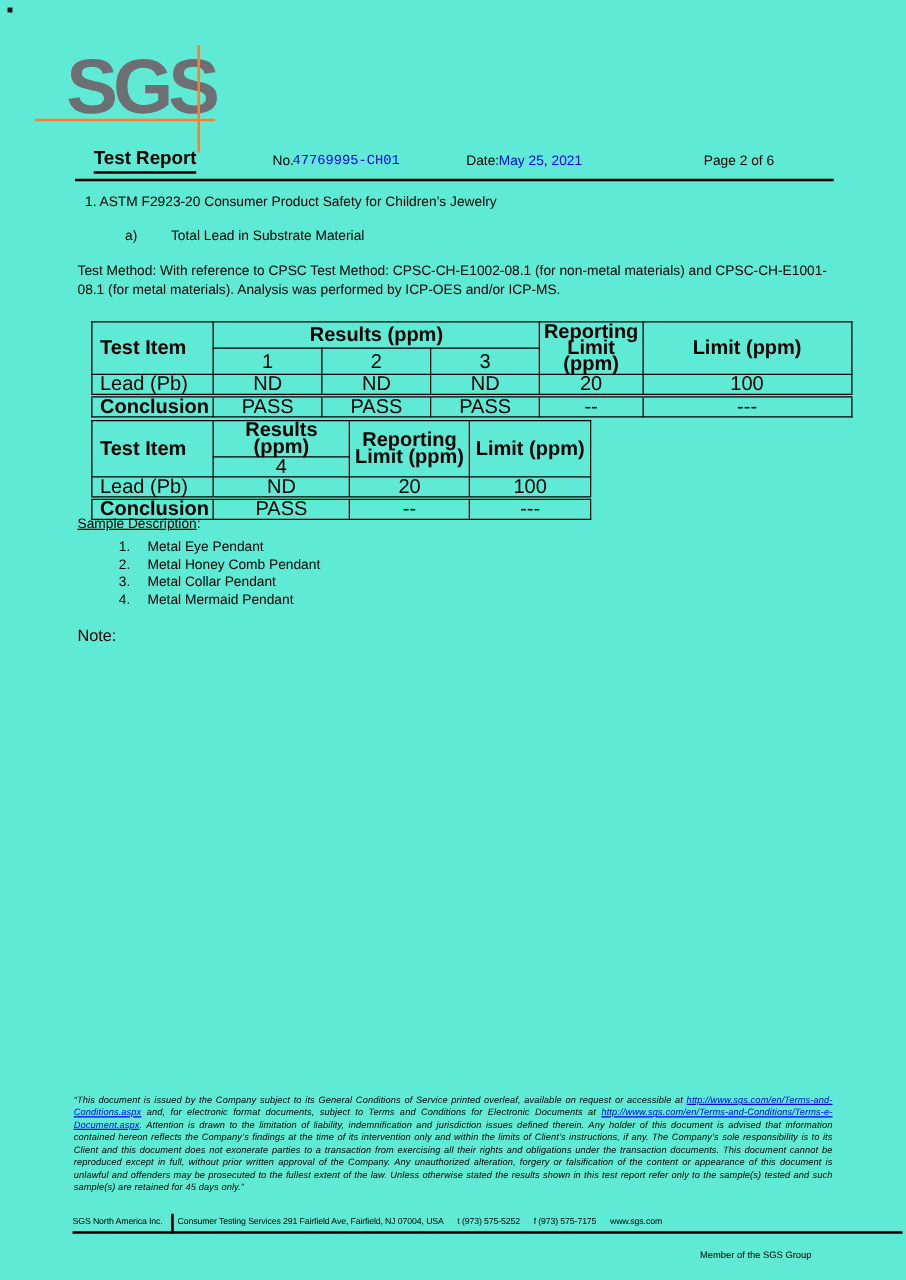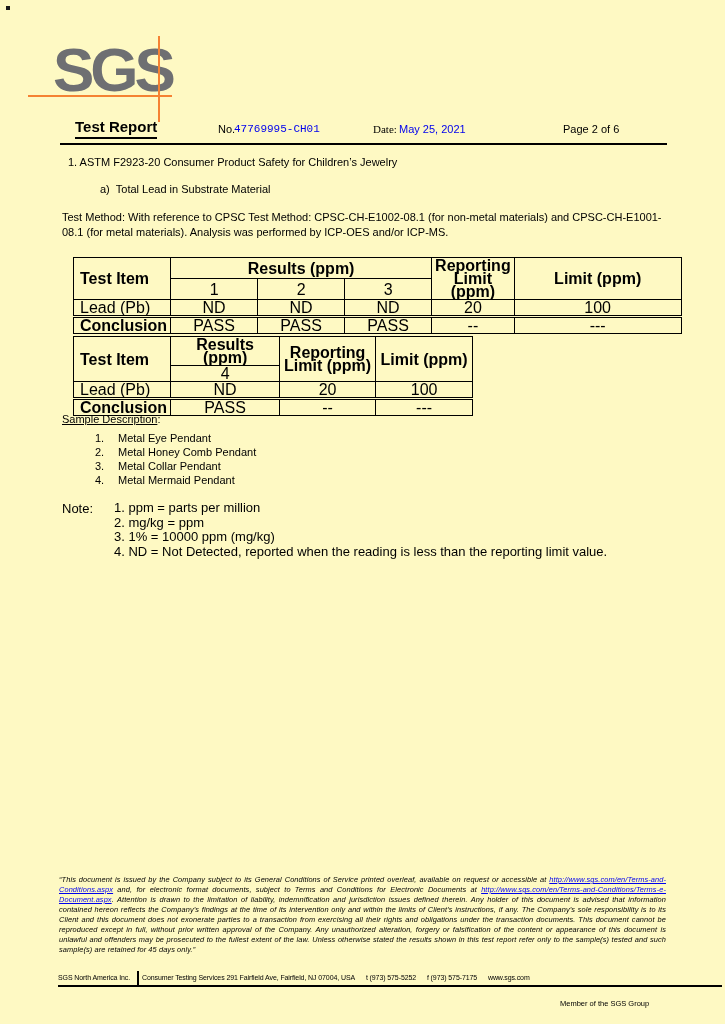--- a/index.html
+++ b/index.html
@@ -2,21 +2,21 @@
 <html><head>
 <meta charset="utf-8">
 <style>
   * { margin: 0; padding: 0; box-sizing: border-box; }
   html, body { background: #ffffff; }
   body { font-family: "Liberation Sans", sans-serif; color: #000; }
   .page {
     position: relative;
     width: 725px;
     height: 1024px;
-    background: #fef9c3;
+    background: #5eead4;
     overflow: hidden;
   }
   .scan-dot { position: absolute; left: 6px; top: 6px; width: 4px; height: 4px; background: #1a1a1a; }
 
   
   .logo-text {
     position: absolute; left: 53px; top: 39px;
     font-size: 62px; font-weight: bold; line-height: 1;
     letter-spacing: -4px; color: #6e6f72;
   }
@@ -25,29 +25,29 @@
 
   
   .report-title {
     position: absolute; left: 75px; top: 118px;
     font-size: 15px; font-weight: bold;
     border-bottom: 2px solid #000; padding-bottom: 2px;
   }
   .hdr-item { position: absolute; top: 123px; font-size: 11px; white-space: nowrap; }
   .no-label   { left: 218px; }
   .no-value   { left: 234px; color: #0000ee; font-family: Liberation Mono, monospace; }
-  .date-label { left: 373px; font-family: Liberation Serif, serif; }
+  .date-label { left: 373px; }
   .date-value { left: 399px; color: #0000ee; }
   .page-num   { left: 563px; }
   .header-rule { position: absolute; left: 60px; top: 143px; width: 607px; height: 2px; background: #000; }
 
   
   .section-heading { position: absolute; left: 68px; top: 156px; font-size: 11px; font-weight: normal; white-space: nowrap; }
   .sub-item { position: absolute; left: 100px; top: 183px; font-size: 11px; }
-  .sub-item .sub-text { margin-left: 6px; }
+  .sub-item .sub-text { margin-left: 27px; }
   .test-method { position: absolute; left: 62px; top: 210px; width: 616px; font-size: 11px; line-height: 15px; }
 
   
   .tbl { position: absolute; border-collapse: collapse; table-layout: fixed; font-size: 16px; }
   .t1 { left: 73px; top: 257px; }
   .t2 { left: 73px; top: 336px; }
   .tbl td {
     border: 1px solid #000;
     text-align: center; vertical-align: middle;
     padding: 1px 3px; height: 15px; line-height: 13px;
@@ -198,26 +198,20 @@
       </div>
       <div class="sample-item">
         <span class="s-num">4.</span>
         <span>Metal Mermaid Pendant</span>
       </div>
     </div>
   </div>
 
   <div class="note-block">
     <span class="note-label">Note:</span>
-    <div class="note-lines">
-      <div class="note-line">1. ppm = parts per million</div>
-      <div class="note-line">2. mg/kg = ppm</div>
-      <div class="note-line">3. 1% = 10000 ppm (mg/kg)</div>
-      <div class="note-line">4. ND = Not Detected, reported when the reading is less than the reporting limit value.</div>
-    </div>
   </div>
 
   <p class="disclaimer"><span>“This document is issued by the Company subject to its General Conditions of Service printed overleaf, available on request or accessible at </span><a href="#">http://www.sgs.com/en/Terms-and-Conditions.aspx</a><span> and, for electronic format documents, subject to Terms and Conditions for Electronic Documents at </span><a href="#">http://www.sgs.com/en/Terms-and-Conditions/Terms-e-Document.aspx</a><span>.  Attention is drawn to the limitation of liability, indemnification and jurisdiction issues defined therein.  Any holder of this document is advised that information contained hereon reflects the Company’s findings at the time of its intervention only and within the limits of Client’s instructions, if any.  The Company’s sole responsibility is to its Client and this document does not exonerate parties to a transaction from exercising all their rights and obligations under the transaction documents.  This document cannot be reproduced except in full, without prior written approval of the Company.  Any unauthorized alteration, forgery or falsification of the content or appearance of this document is unlawful and offenders may be prosecuted to the fullest extent of the law.  Unless otherwise stated the results shown in this test report refer only to the sample(s) tested and such sample(s) are retained for 45 days only.”</span></p>
 
   <div class="company-row">
     <span class="company-name">SGS North America Inc.</span>
     <span class="company-address">Consumer Testing Services 291 Fairfield Ave, Fairfield, NJ 07004, USA</span>
     <span class="company-tel">t (973) 575-5252</span>
     <span class="company-fax">f (973) 575-7175</span>
     <span class="company-site">www.sgs.com</span>

